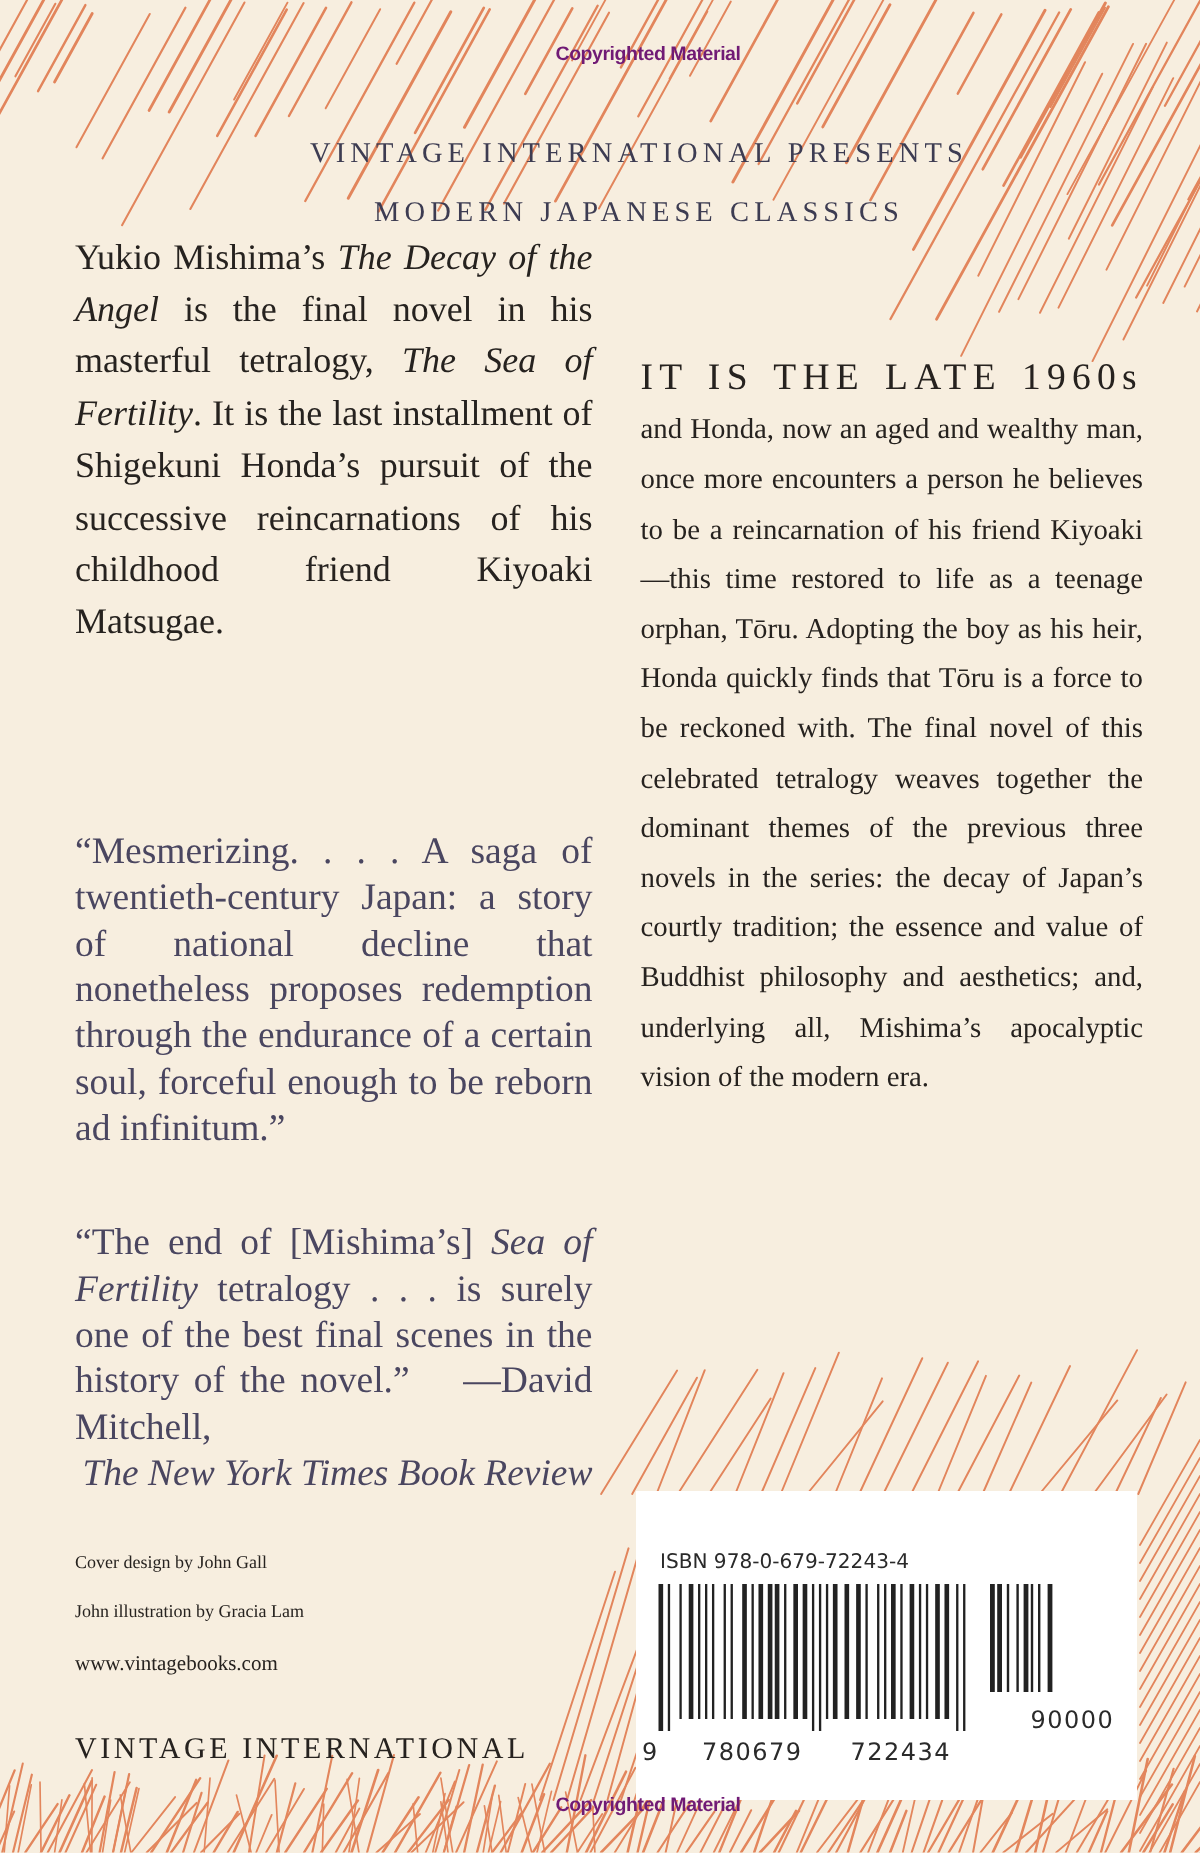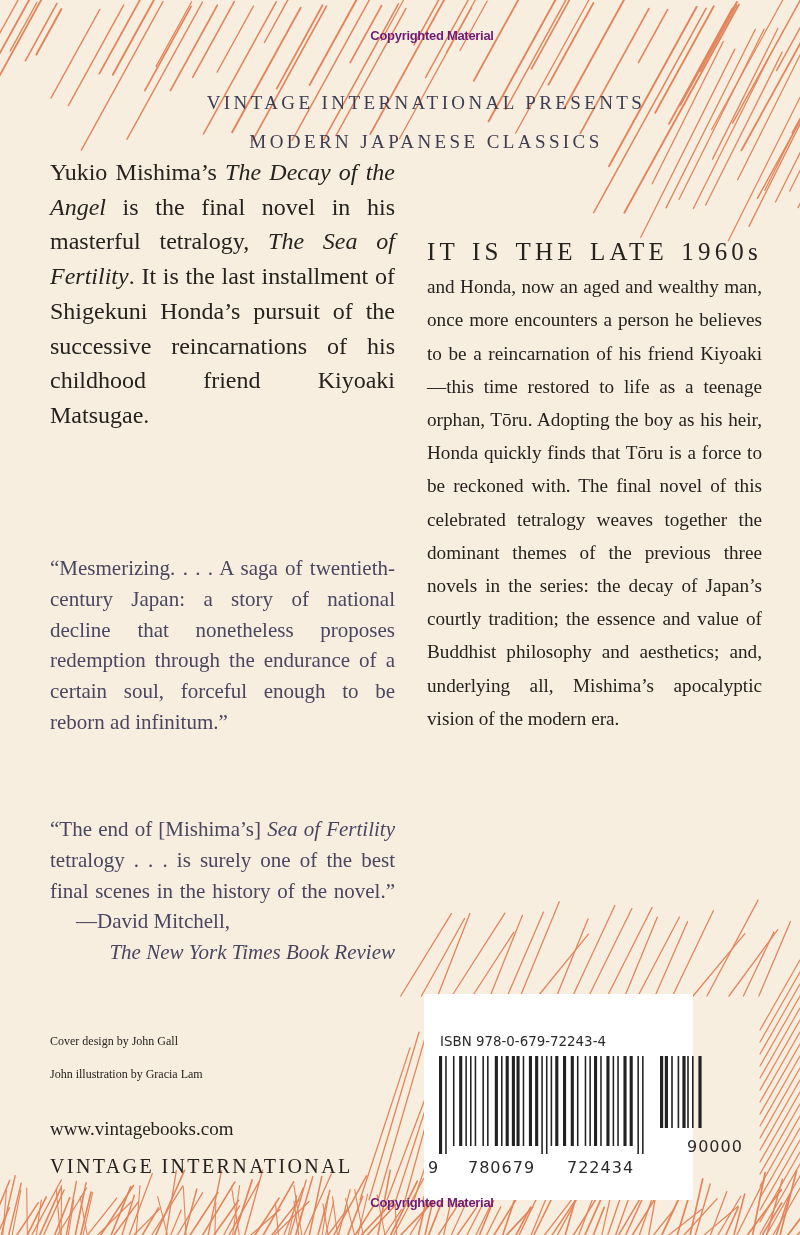--- a/index.html
+++ b/index.html
@@ -27,43 +27,43 @@
   .series-1 { top: 92px; }
   .series-2 { top: 131px; }
 
   .left-intro {
     position: absolute; left: 50px; top: 155px; width: 345px;
     font-size: 24px; line-height: 34.7px; color: #26221f;
     text-align: justify;
   }
   .quote {
     position: absolute; left: 50px; width: 345px;
-    font-size: 21px; line-height: 30.8px; color: #4a4660;
+    font-size: 25px; line-height: 30.8px; color: #4a4660;
     text-align: justify;
   }
   .quote-1 { top: 553px; }
   .quote-2 { top: 814px; }
   .attrib { display: block; text-align: right; }
   .right-col {
     position: absolute; left: 427px; top: 235px; width: 335px;
     font-size: 19.2px; line-height: 33.2px; color: #26221f;
     text-align: justify;
   }
   .smallcaps { letter-spacing: 4.2px; font-size: 25px; }
   .credits {
     position: absolute; left: 50px; top: 1025px;
     font-size: 12px; line-height: 33px; color: #26221f;
   }
-  .website { position: absolute; left: 50px; top: 1102px; font-size: 19px; color: #26221f; margin-top: 16px; }
+  .website { position: absolute; left: 50px; top: 1102px; font-size: 14px; color: #26221f; }
   .imprint {
     position: absolute; left: 50px; top: 1155px;
     font-size: 20px; letter-spacing: 2.4px; color: #26221f; z-index: 3;
   }
   .barcode-box {
-    position: absolute; left: 424px; top: 994px; width: 269px; height: 206px;
+    position: absolute; left: 424px; top: 994px; width: 334px; height: 206px;
     background: #ffffff; z-index: 4;
   }
   .isbn-label {
     position: absolute; left: 16px; top: 40px;
     font-family: "DejaVu Sans", sans-serif; font-size: 13.4px; color: #2a2a2a;
   }
   .bars { position: absolute; left: 0; top: 0; }
   .bc-digit {
     position: absolute; font-family: "DejaVu Sans", sans-serif; font-size: 16px; color: #2a2a2a;
   }

